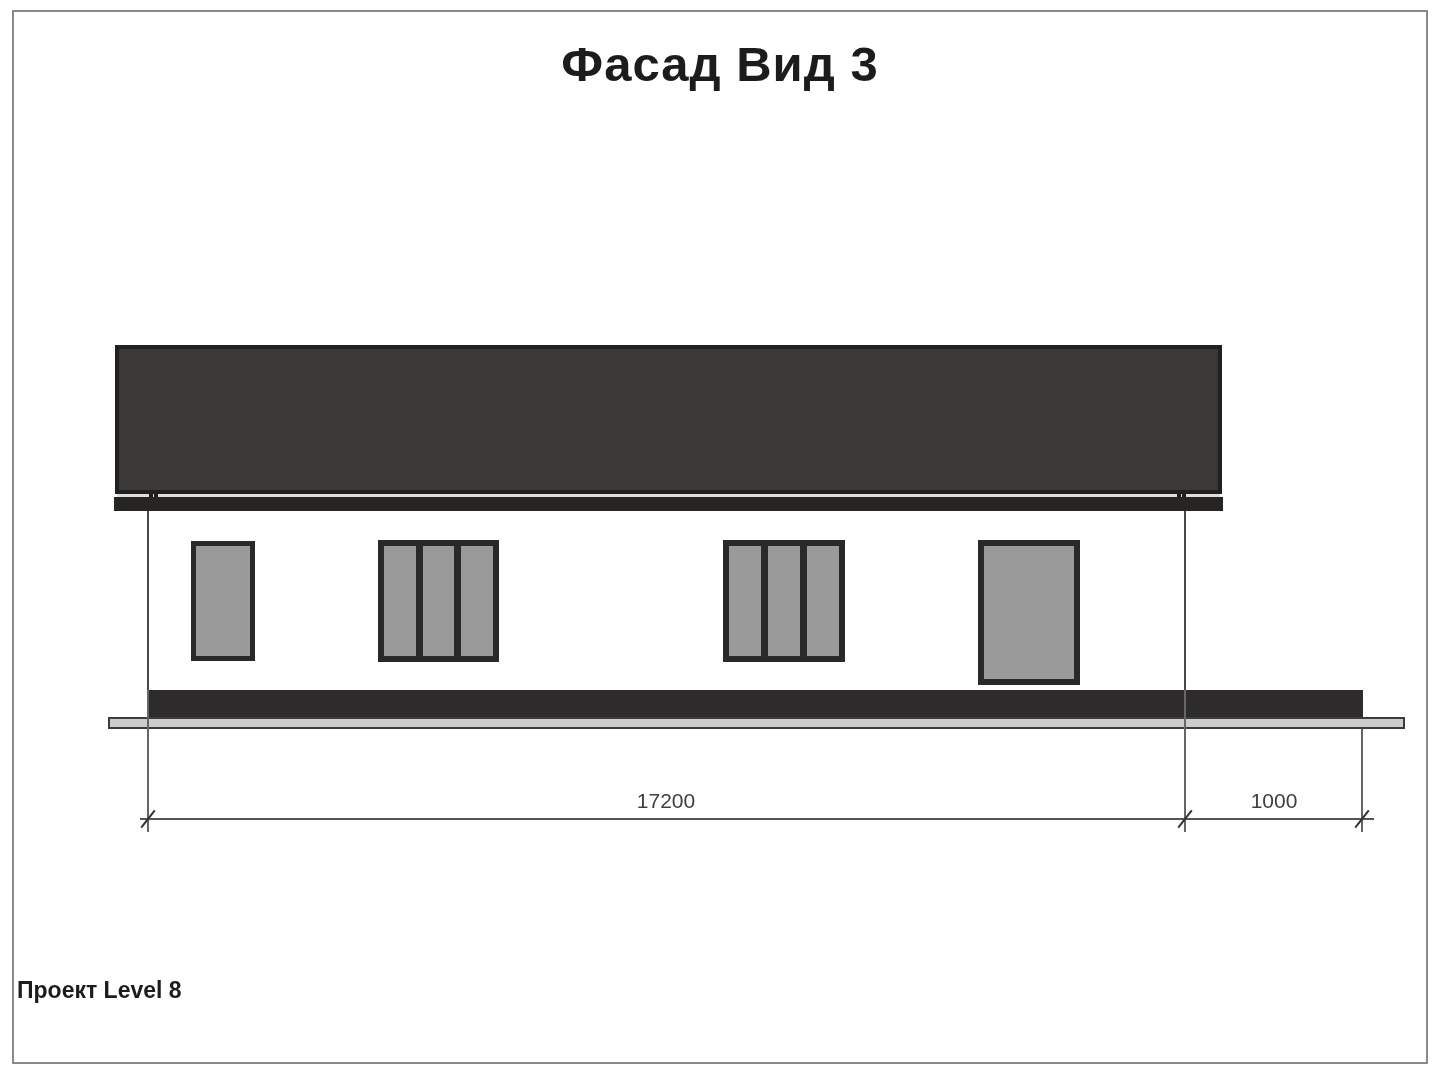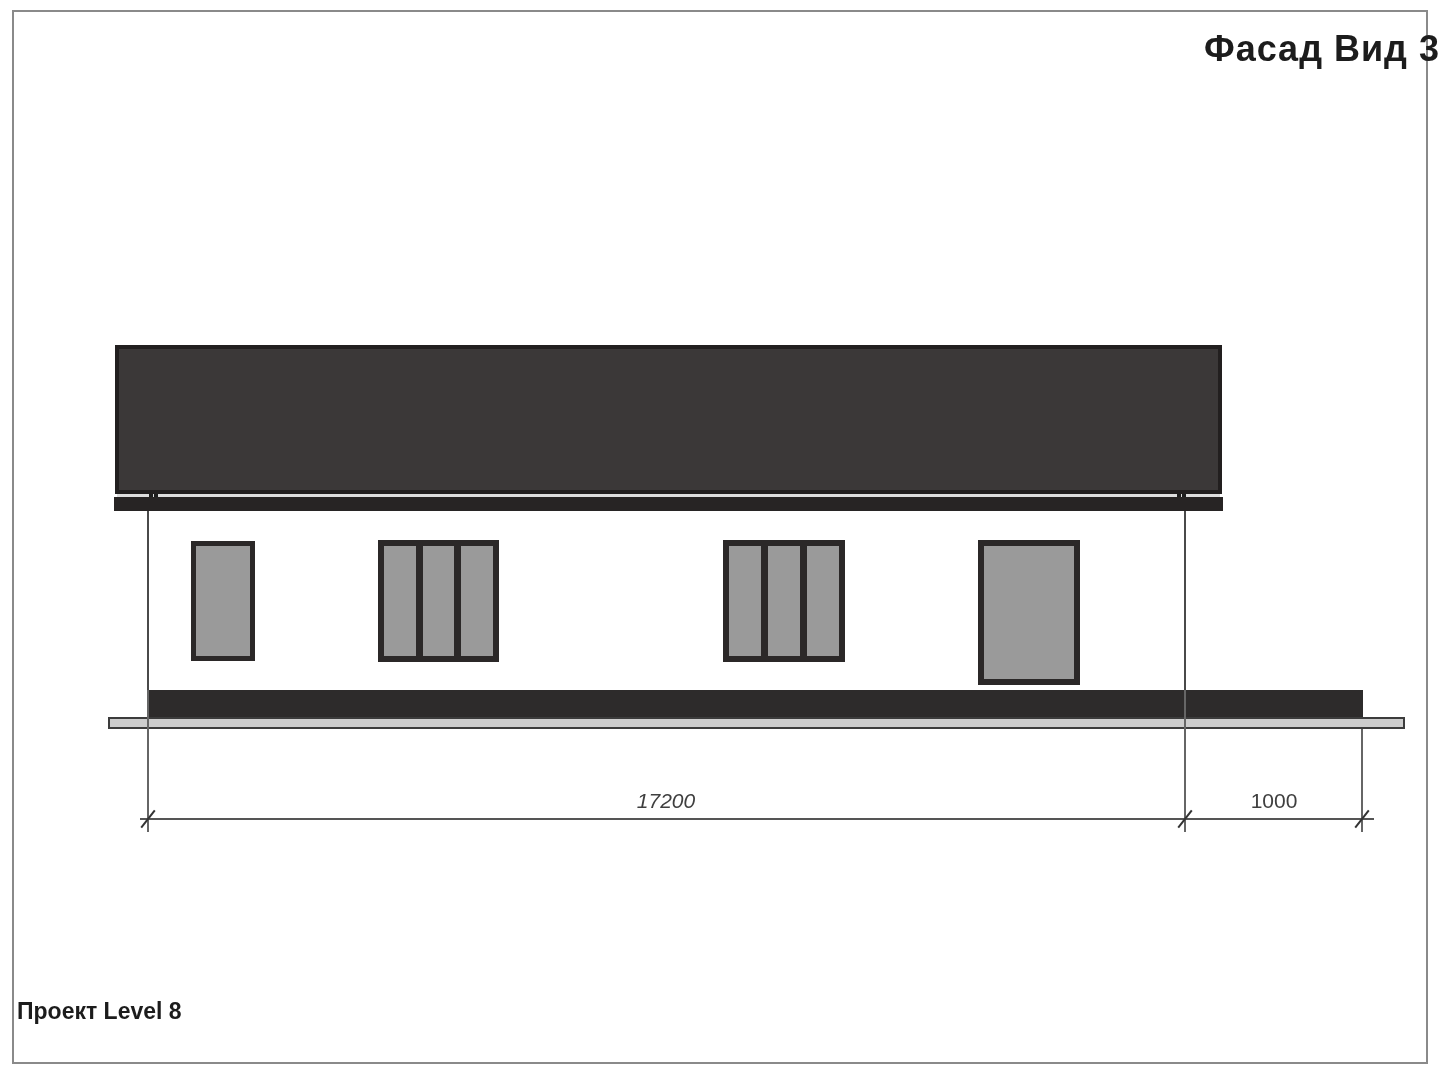--- a/index.html
+++ b/index.html
@@ -16,24 +16,24 @@
 
   .frame {
     position: absolute;
     left: 12px; top: 10px;
     width: 1416px; height: 1054px;
     border: 2px solid var(--frame-border, #8a8a8a);
   }
 
   .title {
     position: absolute;
-    top: 28px; left: 0;
+    top: 36px; left: 0;
     width: 100%;
-    text-align: right;
-    font-size: 36px;
+    text-align: center;
+    font-size: 49px;
     font-weight: bold;
     letter-spacing: 1px;
     color: var(--text, #1c1c1c);
   }
 
   
   .roof-body {
     position: absolute;
     left: 115px; top: 345px;
     width: 1107px; height: 149px;
@@ -133,26 +133,26 @@
   .tick-c { left: 1351px; }
 
   .dim-label {
     position: absolute;
     top: 789px;
     width: 160px;
     text-align: center;
     font-size: 21px;
     color: #3f3f3f;
   }
-  .dim-label.building { left: 586px; font-style: italic; }
+  .dim-label.building { left: 586px; }
   .dim-label.terrace  { left: 1194px; }
 
   .footer {
     position: absolute;
-    left: 17px; top: 998px;
+    left: 17px; top: 977px;
     font-size: 23px;
     font-weight: bold;
     color: var(--text, #1c1c1c);
   }
 </style>
 </head>
 <body>
 
 <div class="sheet">
 

